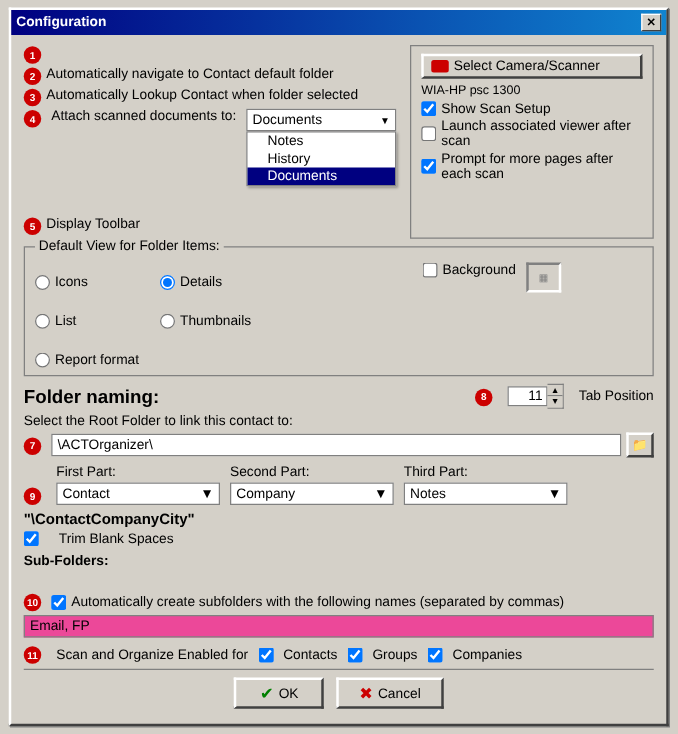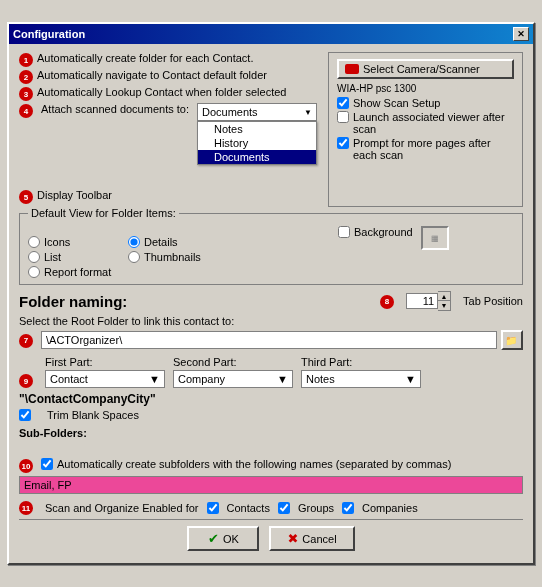--- a/index.html
+++ b/index.html
@@ -104,21 +104,21 @@
       font-size: 11px;
       margin-bottom: 4px;
       width: 100%;
     }
     .scanner-text {
       font-size: 10px;
       margin-bottom: 3px;
     }
     .checkbox-row {
       display: flex;
-      align-items: flex-start;
+      align-items: center;
       gap: 4px;
       margin-bottom: 2px;
       font-size: 11px;
     }
     .dropdown {
       background: white;
       border: 1px solid #808080;
       padding: 2px 4px;
       font-size: 11px;
       cursor: pointer;
@@ -165,21 +165,21 @@
       position: absolute;
       top: -7px;
       left: 8px;
       background: #d4d0c8;
       padding: 0 3px;
       font-size: 11px;
     }
     .radio-group {
       display: grid;
       grid-template-columns: 1fr 1fr 1fr;
-      gap: 3px 0;
+      gap: 19px 0;
       margin-top: 12px;
     }
     .radio-row {
       display: flex;
       align-items: center;
       gap: 4px;
       font-size: 11px;
     }
     .folder-naming {
       display: flex;
@@ -278,21 +278,21 @@
       border: 1px solid #808080;
       padding: 2px 4px;
       font-size: 11px;
       cursor: pointer;
       display: flex;
       align-items: center;
       justify-content: space-between;
       width: 140px;
     }
     .part-dropdown-sm {
-      width: 120px;
+      width: 131px;
     }
     .contact-path {
       font-size: 12px;
       font-weight: bold;
       margin: 2px 0 3px 0;
       color: #000;
     }
     .subfolders-section {
       margin-top: 6px;
     }
@@ -370,21 +370,20 @@
 <div class="window">
   <div class="title-bar">
     <span>Configuration</span>
     <div class="title-bar-close">✕</div>
   </div>
   <div class="content">
     <div class="top-section">
       <div class="left-options">
         <div class="row" style="margin-bottom:2px;">
           <span class="numbered-circle">1</span>
-          <span class="row-label">Automatically create folder for each Contact.</span>
         </div>
         <div class="row" style="margin-bottom:2px;">
           <span class="numbered-circle">2</span>
           <span class="row-label">Automatically navigate to Contact default folder</span>
         </div>
         <div class="row" style="margin-bottom:2px;">
           <span class="numbered-circle">3</span>
           <span class="row-label">Automatically Lookup Contact when folder selected</span>
         </div>
         <div class="attach-row" style="margin-bottom:2px; margin-top:2px;">

